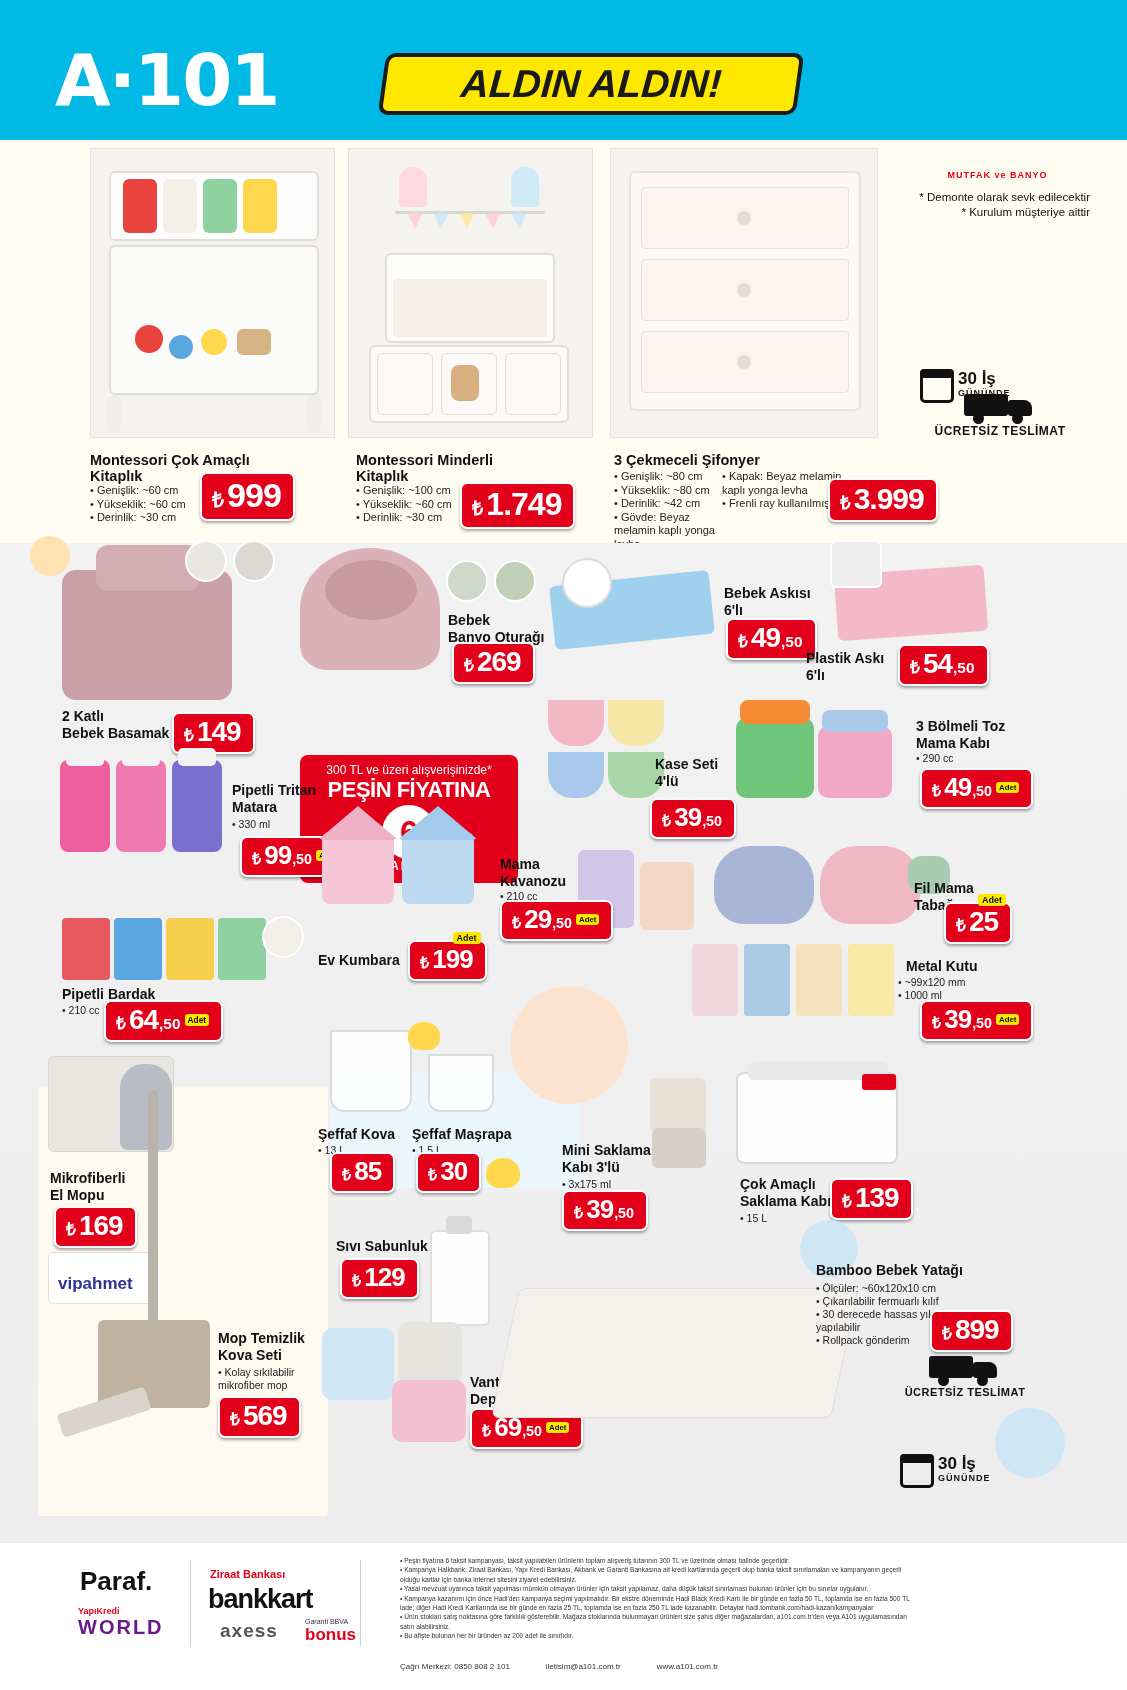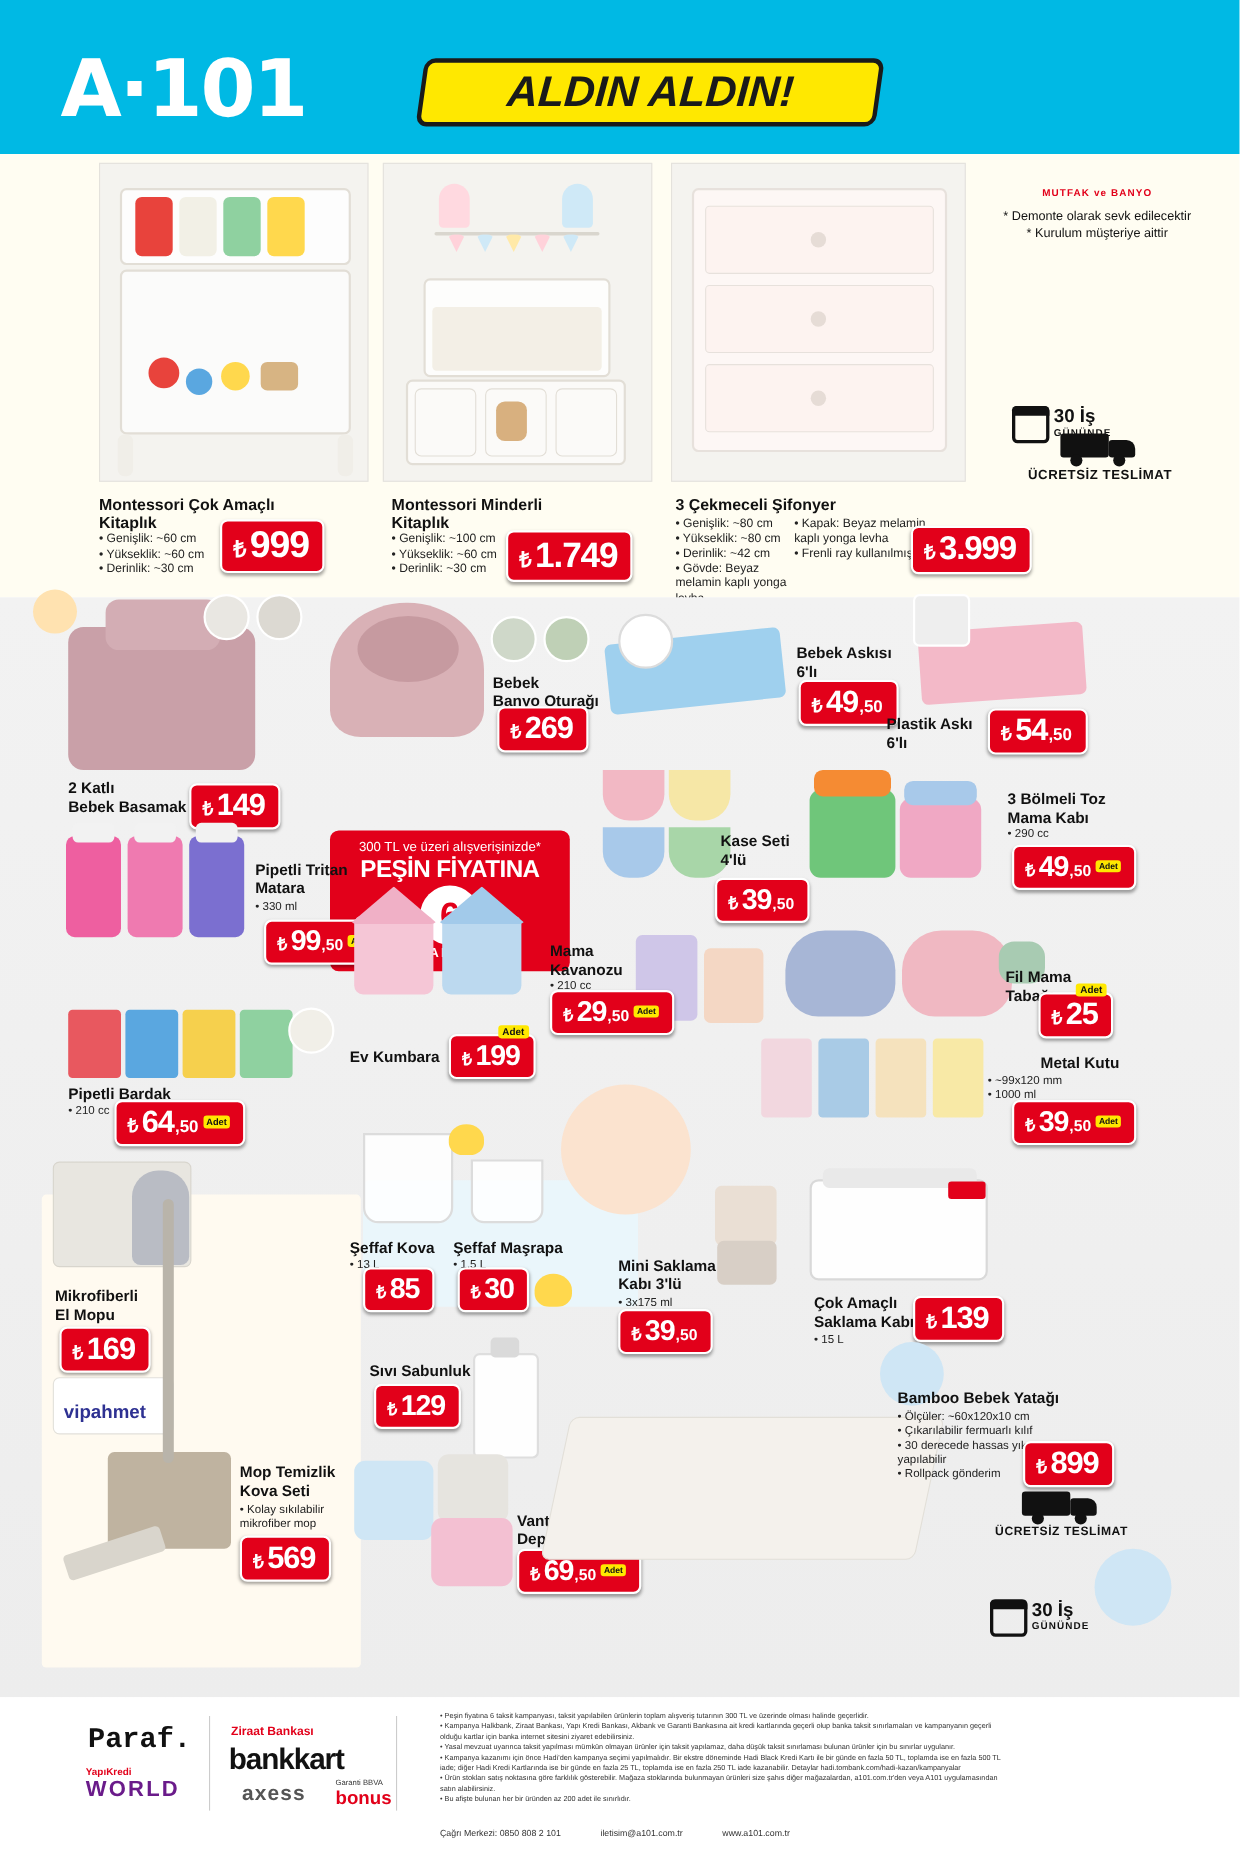--- a/index.html
+++ b/index.html
@@ -82,21 +82,21 @@
     padding: 1px 4px; font-weight: bold;
   }
 
   
   .fly-wrap { position: absolute; left: 905px; top: 170px; width: 185px; }
   .fly-logo {
     font-size: 46px; font-weight: bold; color: #e2001a; font-style: italic;
     letter-spacing: -1px; text-align: center; line-height: 46px;
   }
   .fly-sub { text-align: center; font-size: 9px; color: #e2001a; font-weight: bold; letter-spacing: 1px; }
-  .fly-note { margin-top: 10px; text-align: center; font-size: 11.5px; color: #111; line-height: 15px; }
+  .fly-note { margin-top: 10px; text-align: right; font-size: 11.5px; color: #111; line-height: 15px; }
 
   .badge-days {
     position: absolute; display: flex; align-items: center; gap: 4px; margin-top: 34px;
   }
   .cal-ico {
     width: 34px; height: 34px; border: 3px solid #111; border-radius: 5px; position: relative;
   }
   .cal-ico:before {
     content: ""; position: absolute; left: -3px; right: -3px; top: -3px; height: 9px;
     background: #111; border-radius: 4px 4px 0 0;
@@ -154,21 +154,21 @@
   .legal {
     position: absolute; left: 400px; top: 1556px; width: 520px;
     font-size: 6.6px; color: #333; line-height: 9.4px;
   }
   .contact {
     position: absolute; left: 400px; top: 1662px; width: 520px;
     font-size: 8px; color: #333;
     display: flex; gap: 36px;
   }
   .paylogos { position: absolute; left: 60px; top: 1560px; width: 320px; height: 90px; }
-  .pl-paraf { position: absolute; left: 20px; top: 6px; font-size: 26px; font-weight: bold; color: #111; font-family: Liberation Mono, monospace;}
+  .pl-paraf { position: absolute; left: 20px; top: 6px; font-size: 26px; font-weight: bold; color: #111; font-family: Liberation Sans, sans-serif;}
   .pl-world { position: absolute; left: 18px; top: 46px; font-size: 20px; font-weight: bold; color: #6a1b8a; letter-spacing: 2px;}
   .pl-world small { display:block; font-size: 9px; color:#e2001a; letter-spacing: 0; }
   .pl-div { position: absolute; top: 0; width: 1px; height: 86px; background: #ccc; }
   .pl-bank { position: absolute; left: 150px; top: 8px; font-size: 11px; color: #e2001a; font-weight: bold; }
   .pl-bankkart { position: absolute; left: 148px; top: 24px; font-size: 27px; font-weight: bold; color: #111; letter-spacing: -1px;}
   .pl-axess { position: absolute; left: 160px; top: 60px; font-size: 19px; color: #555; font-weight: bold; letter-spacing: 1px;}
   .pl-bonus { position: absolute; left: 245px; top: 58px; font-size: 17px; font-weight: bold; color: #e2001a; }
   .pl-bonus small { display: block; font-size: 7px; color: #333; font-weight: normal; }
   .hadi {
     position: absolute; left: 935px; top: 1556px; width: 140px; height: 72px;
@@ -428,21 +428,21 @@
     <span class="tl">₺</span>
     <span class="main">64</span>
     <span class="dec">,50</span>
     <span class="unit">Adet</span>
   </div>
 
   <div class="ph" style="left:692px; top:944px; width:46px; height:72px; background:#f2d7df; border-radius:4px;"></div>
   <div class="ph" style="left:744px; top:944px; width:46px; height:72px; background:#a9cbe6; border-radius:4px;"></div>
   <div class="ph" style="left:796px; top:944px; width:46px; height:72px; background:#f5e2bd; border-radius:4px;"></div>
   <div class="ph" style="left:848px; top:944px; width:46px; height:72px; background:#f8e9a6; border-radius:4px;"></div>
-  <div class="label" style="left:922px; top:958px;padding-left:24px;">Metal Kutu</div>
+  <div class="label" style="left:882px; top:958px;padding-left:24px;">Metal Kutu</div>
   <div class="sublabel" style="left:898px; top:976px; white-space:pre-line;">• ~99x120 mm
 • 1000 ml</div>
   <div class="price" style="left:920px; top:1000px; font-size:26px;">
     <span class="tl">₺</span>
     <span class="main">39</span>
     <span class="dec">,50</span>
     <span class="unit">Adet</span>
   </div>
 
   <div class="ph" style="left:510px; top:986px; width:118px; height:118px; border-radius:50%; background:#fbe3cf;"></div>

